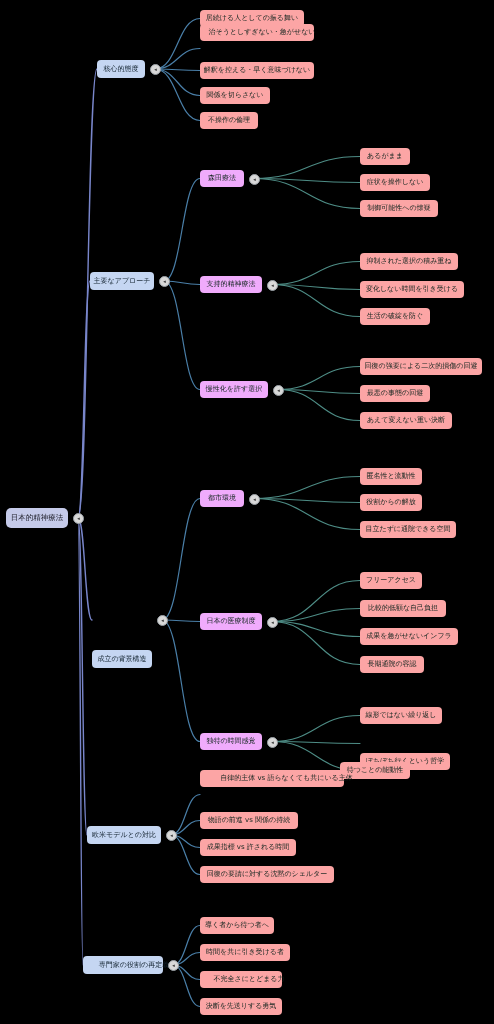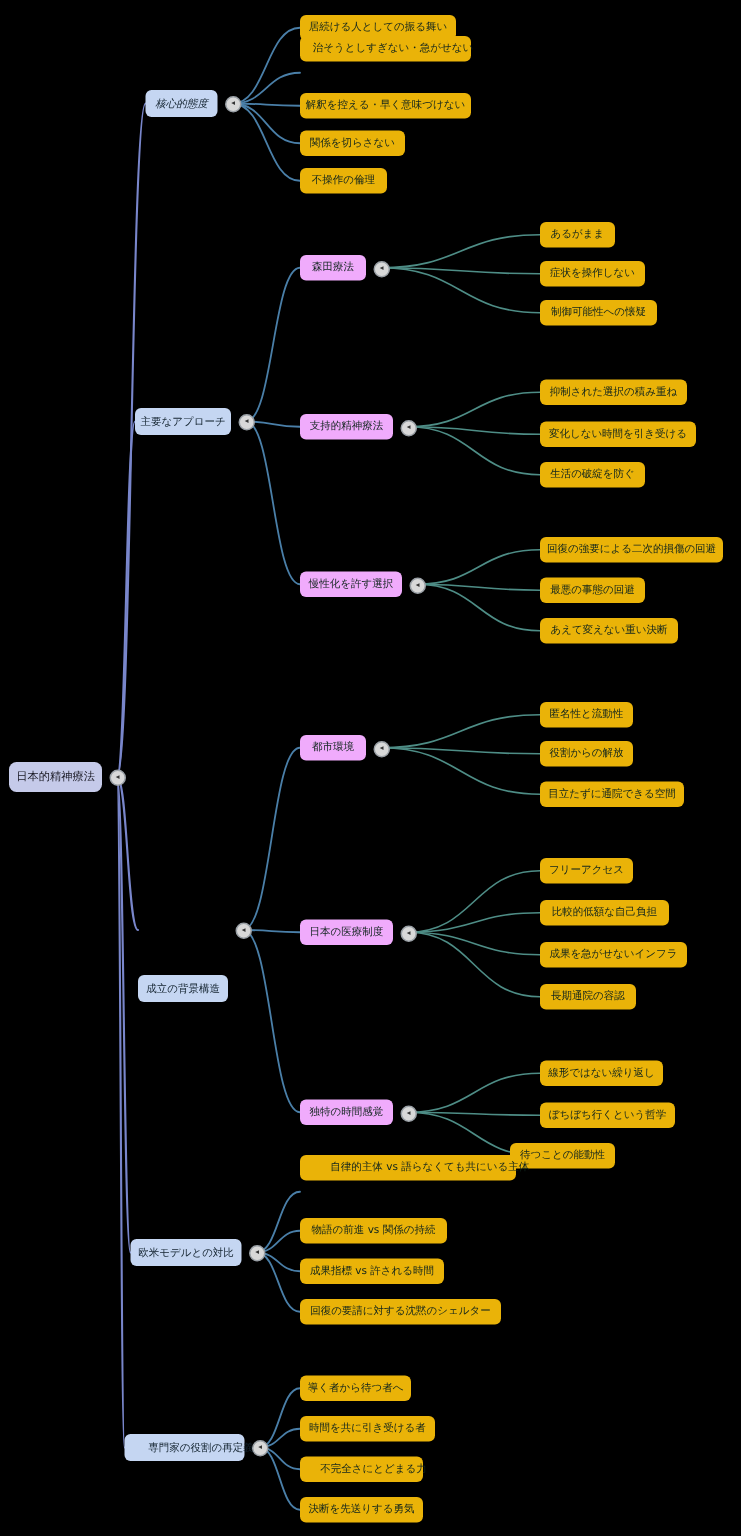--- a/index.html
+++ b/index.html
@@ -4,21 +4,21 @@
 <style>
   html,body{margin:0;padding:0;background:#000;}
   body{width:494px;height:1024px;overflow:hidden;font-family:"DejaVu Sans","Liberation Sans",sans-serif;}
   #canvas{position:relative;width:494px;height:1024px;background:#000;}
   svg#edges{position:absolute;left:0;top:0;width:494px;height:1024px;}
   .node{position:absolute;box-sizing:border-box;display:flex;align-items:center;justify-content:center;
         border-radius:4px;white-space:nowrap;line-height:1;}
   .n-root{background:#c5cae9;color:#1b1b26;font-size:7.5px;padding:0 7px;height:20px;border-radius:5px;}
   .n-l1{background:#c5d6f2;color:#12222e;font-size:7px;padding:0 7px;height:18px;}
   .n-l2{background:#f0abfc;color:#10241d;font-size:7px;padding:0 6px;height:17px;}
-  .n-leaf{background:#eab308;color:#10241d;font-size:7px;padding:0 6px;height:17px;}
+  .n-leaf{background:#fca5a5;color:#10241d;font-size:7px;padding:0 6px;height:17px;}
   .collapse{position:absolute;width:9px;height:9px;border-radius:50%;background:#d8d8d8;
             border:1px solid #9aa0a6;display:flex;align-items:center;justify-content:center;
             font-size:5px;color:#333;line-height:1;}
 </style>
 </head>
 <body>
 
 <div id="canvas">
   <svg id="edges" xmlns="http://www.w3.org/2000/svg">
       <path d="M 78 518 C 87.5 518, 87.5 69, 97 69" fill="none" stroke="#7986cb" stroke-width="1.4" stroke-linecap="round"></path>
@@ -63,21 +63,21 @@
       <path d="M 173 965 C 186.5 965, 186.5 925.5, 200 925.5" fill="none" stroke="#4a7fa8" stroke-width="1.2" stroke-linecap="round"></path>
       <path d="M 173 965 C 186.5 965, 186.5 952.5, 200 952.5" fill="none" stroke="#4a7fa8" stroke-width="1.2" stroke-linecap="round"></path>
       <path d="M 173 965 C 186.5 965, 186.5 979.5, 200 979.5" fill="none" stroke="#4a7fa8" stroke-width="1.2" stroke-linecap="round"></path>
       <path d="M 173 965 C 186.5 965, 186.5 1006.5, 200 1006.5" fill="none" stroke="#4a7fa8" stroke-width="1.2" stroke-linecap="round"></path>
     </svg>
   <div id="nodes">
       <div class="node n-root" style="left: 6px; top: 508px; width: 62px;">
         <span>日本的精神療法</span>
       </div>
       <div class="collapse" style="left: 73px; top: 513px;">◂</div>
-      <div class="node n-l1" style="left: 97px; top: 60px; width: 48px; font-style: italic;">
+      <div class="node n-l1" style="left: 97px; top: 60px; width: 48px;">
         <span>核心的態度</span>
       </div>
       <div class="collapse" style="left: 150px; top: 64px;">◂</div>
       <div class="node n-leaf" style="left: 200px; top: 10px; width: 104px;">
         <span>居続ける人としての振る舞い</span>
       </div>
       <div class="node n-leaf" style="left: 200px; top: 24px; width: 114px; padding-left: 16px;">
         <span>治そうとしすぎない・急がせない</span>
       </div>
       <div class="node n-leaf" style="left: 200px; top: 62px; width: 114px;">
@@ -165,21 +165,21 @@
       <div class="node n-leaf" style="left: 360px; top: 656px; width: 64px;">
         <span>長期通院の容認</span>
       </div>
       <div class="node n-l2" style="left: 200px; top: 733px; width: 62px;">
         <span>独特の時間感覚</span>
       </div>
       <div class="collapse" style="left: 267px; top: 736.5px;">◂</div>
       <div class="node n-leaf" style="left: 360px; top: 707px; width: 82px;">
         <span>線形ではない繰り返し</span>
       </div>
-      <div class="node n-leaf" style="left: 360px; top: 735px; width: 90px;">
+      <div class="node n-leaf" style="left: 360px; top: 753px; width: 90px;">
         <span>ぼちぼち行くという哲学</span>
       </div>
       <div class="node n-leaf" style="left: 340px; top: 762px; width: 70px;">
         <span>待つことの能動性</span>
       </div>
       <div class="node n-l1" style="left: 87px; top: 826px; width: 74px;">
         <span>欧米モデルとの対比</span>
       </div>
       <div class="collapse" style="left: 166px; top: 830px;">◂</div>
       <div class="node n-leaf" style="left: 200px; top: 770px; width: 144px; padding-left: 35px;">

